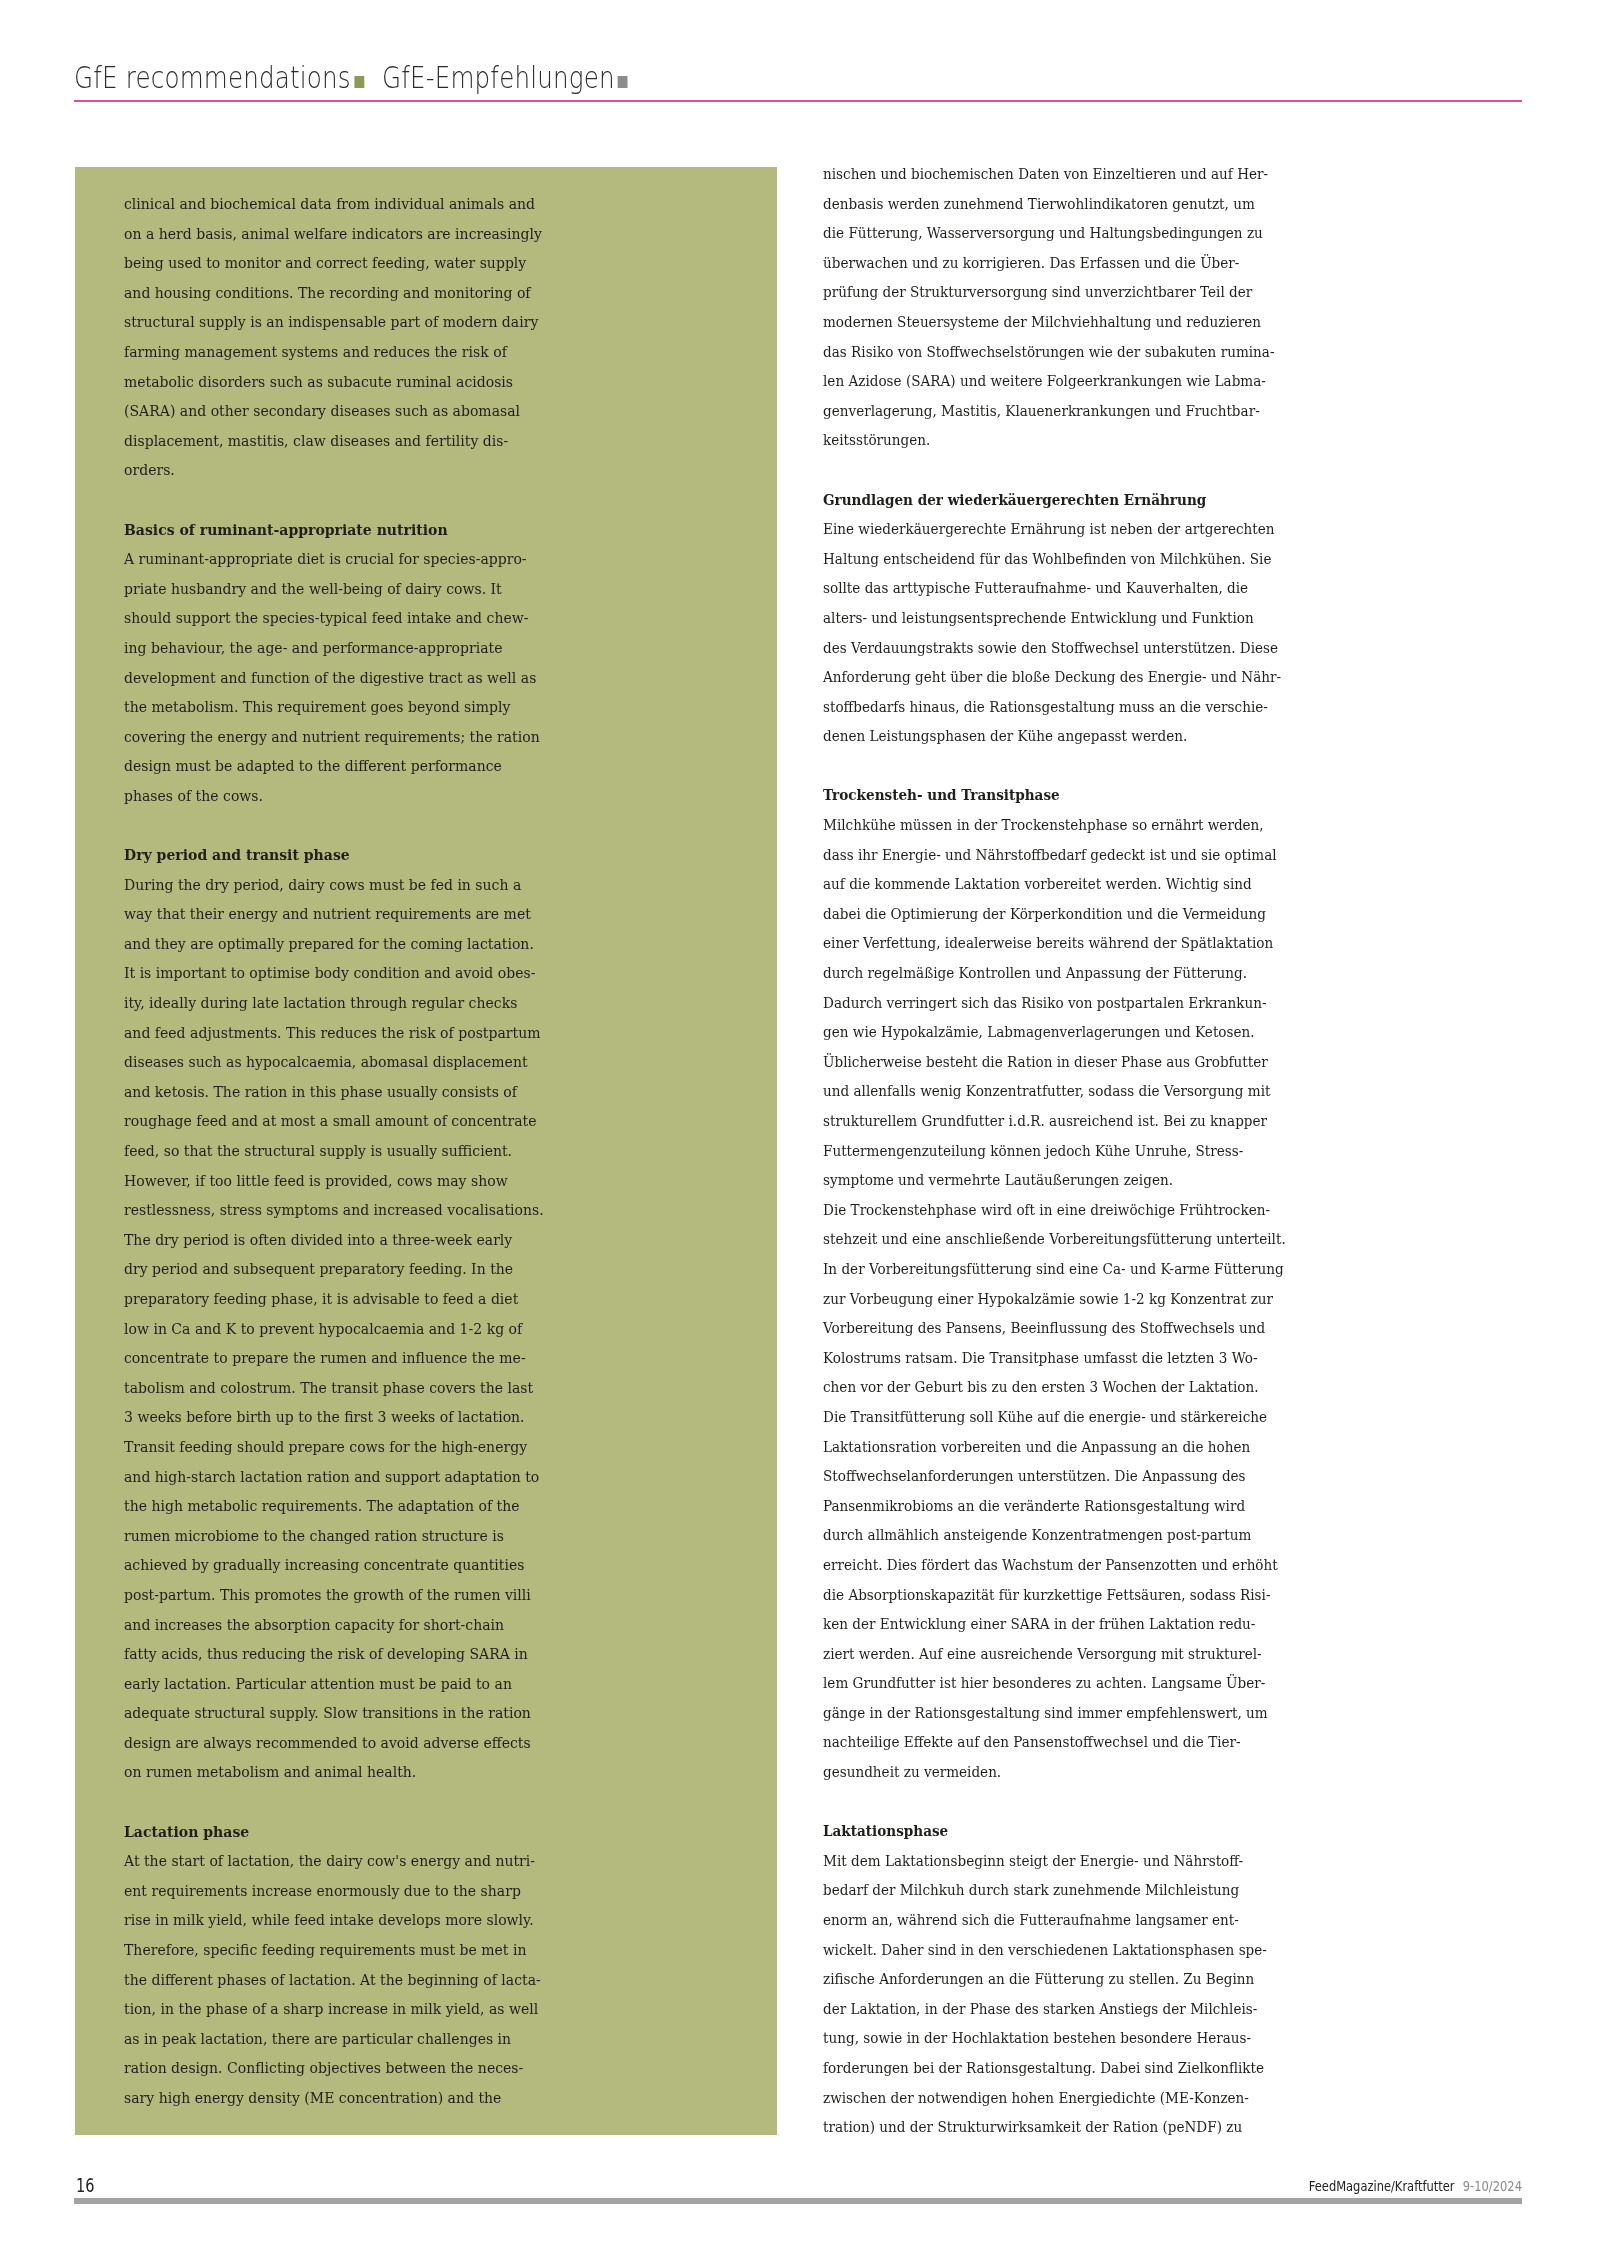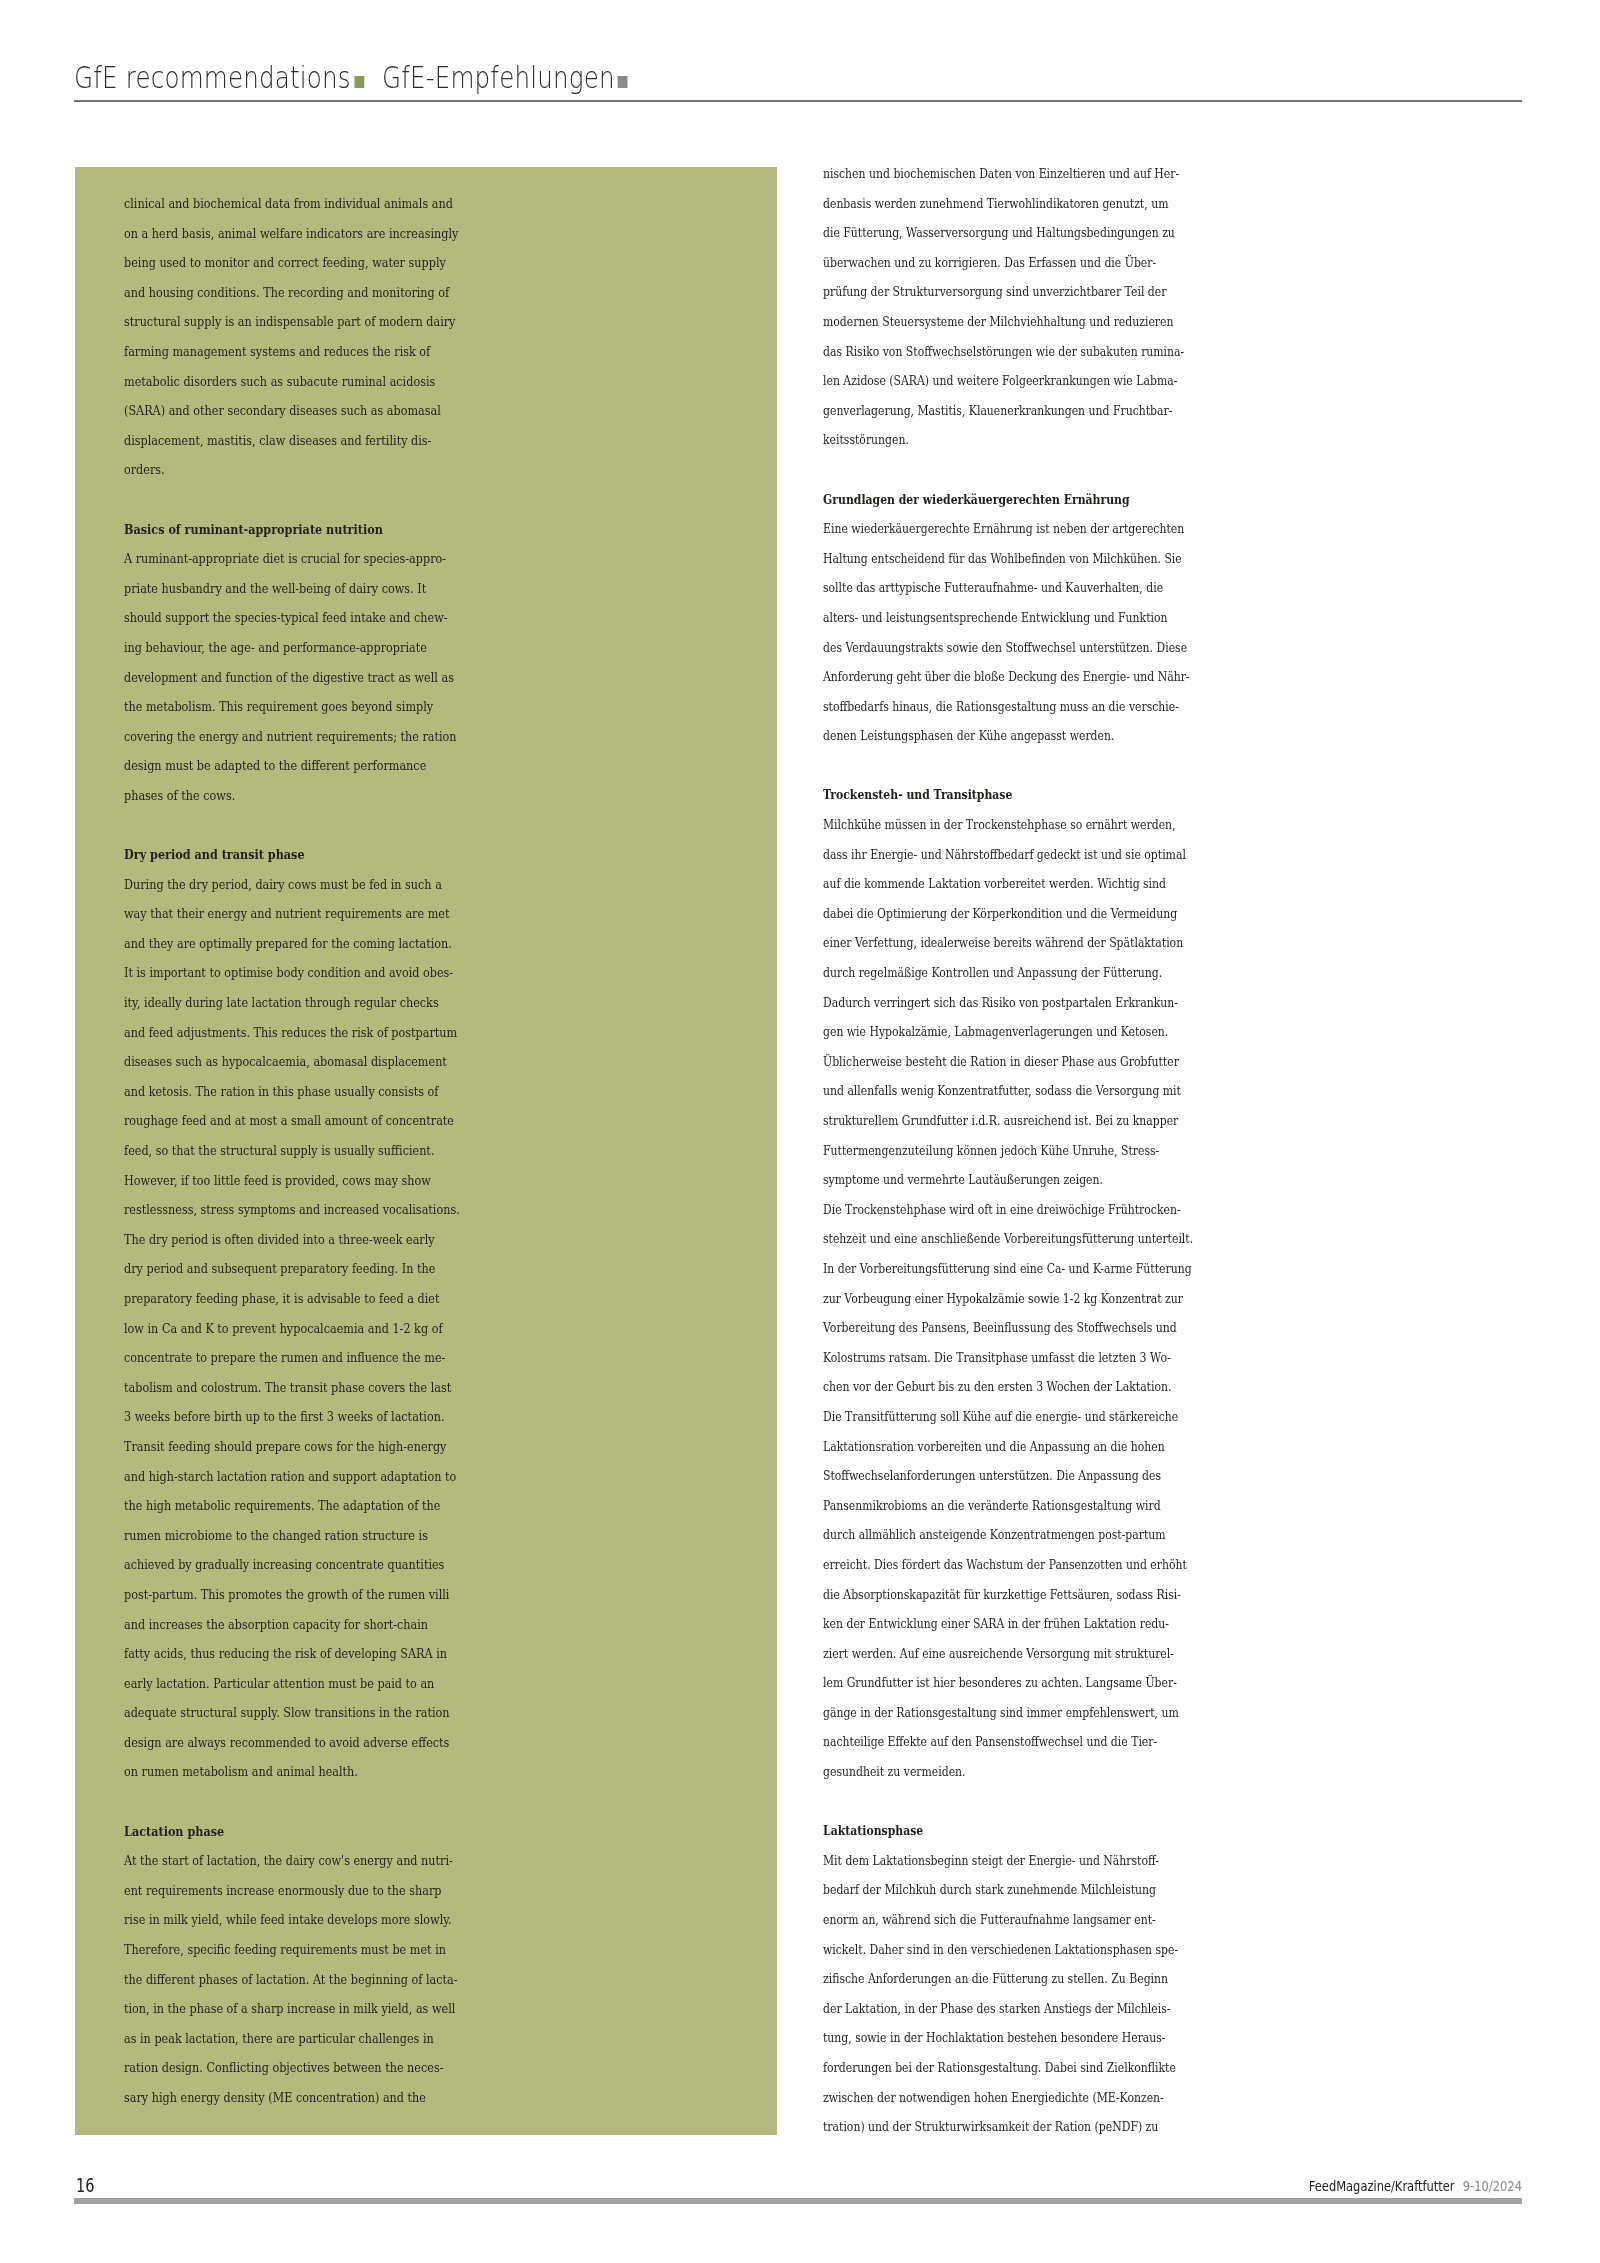--- a/index.html
+++ b/index.html
@@ -1,25 +1,25 @@
 <!DOCTYPE html>
 <html><head>
 <meta charset="utf-8">
 <style>
   html, body { margin: 0; padding: 0; background: #ffffff; }
   body { width: 1600px; height: 2263px; position: relative; overflow: hidden; }
 
-  .header { position: absolute; left: 74px; top: 56px; width: 1448px; height: 44px; border-bottom: 2px solid #737373; }
+  .header { position: absolute; left: 74px; top: 56px; width: 1448px; height: 44px; border-bottom: 2px solid #ec4899; }
   .header-title { font-family: "DejaVu Sans", sans-serif; font-size: 30px; font-weight: 300; color: #2b2b2b; letter-spacing: 0.2px; line-height: 44px; white-space: nowrap; transform: scaleX(0.82); transform-origin: left center; display: inline-block; }
   .sq { display: inline-block; width: 12px; height: 12px; margin: 0 22px 0 4px; vertical-align: baseline; }
   .sq.green { background: #8c9a58; }
   .sq.grey { background: #8c8c8c; margin-right: 0; }
 
   .green-box { position: absolute; left: 75px; top: 167px; width: 702px; height: 1968px; background: #b4ba7d; }
-  .col { position: absolute; font-family: "DejaVu Serif", serif; font-size: 12px; line-height: 29.6px; color: #1f1f1c; }
+  .col { position: absolute; font-family: "DejaVu Serif", serif; font-size: 15px; line-height: 29.6px; color: #1f1f1c; }
   .col-left { left: 124px; top: 190px; width: 650px; }
   .col-right { left: 823px; top: 160px; width: 700px; }
   .line { white-space: nowrap; display: block; transform-origin: left center; }
   .col-left .line { transform: scaleX(0.935); }
   .col-right .line { transform: scaleX(0.905); }
   .heading { font-weight: bold; }
   .gap { height: 29.6px; }
 
   .footer { position: absolute; left: 74px; top: 2178px; width: 1448px; height: 20px; border-bottom: 6px solid #a3a3a3; }
   .page-num { position: absolute; left: 2px; top: -4px; font-family: "DejaVu Sans Condensed", "DejaVu Sans", sans-serif; font-size: 19px; color: #222; transform: scaleX(0.85); transform-origin: left; }

